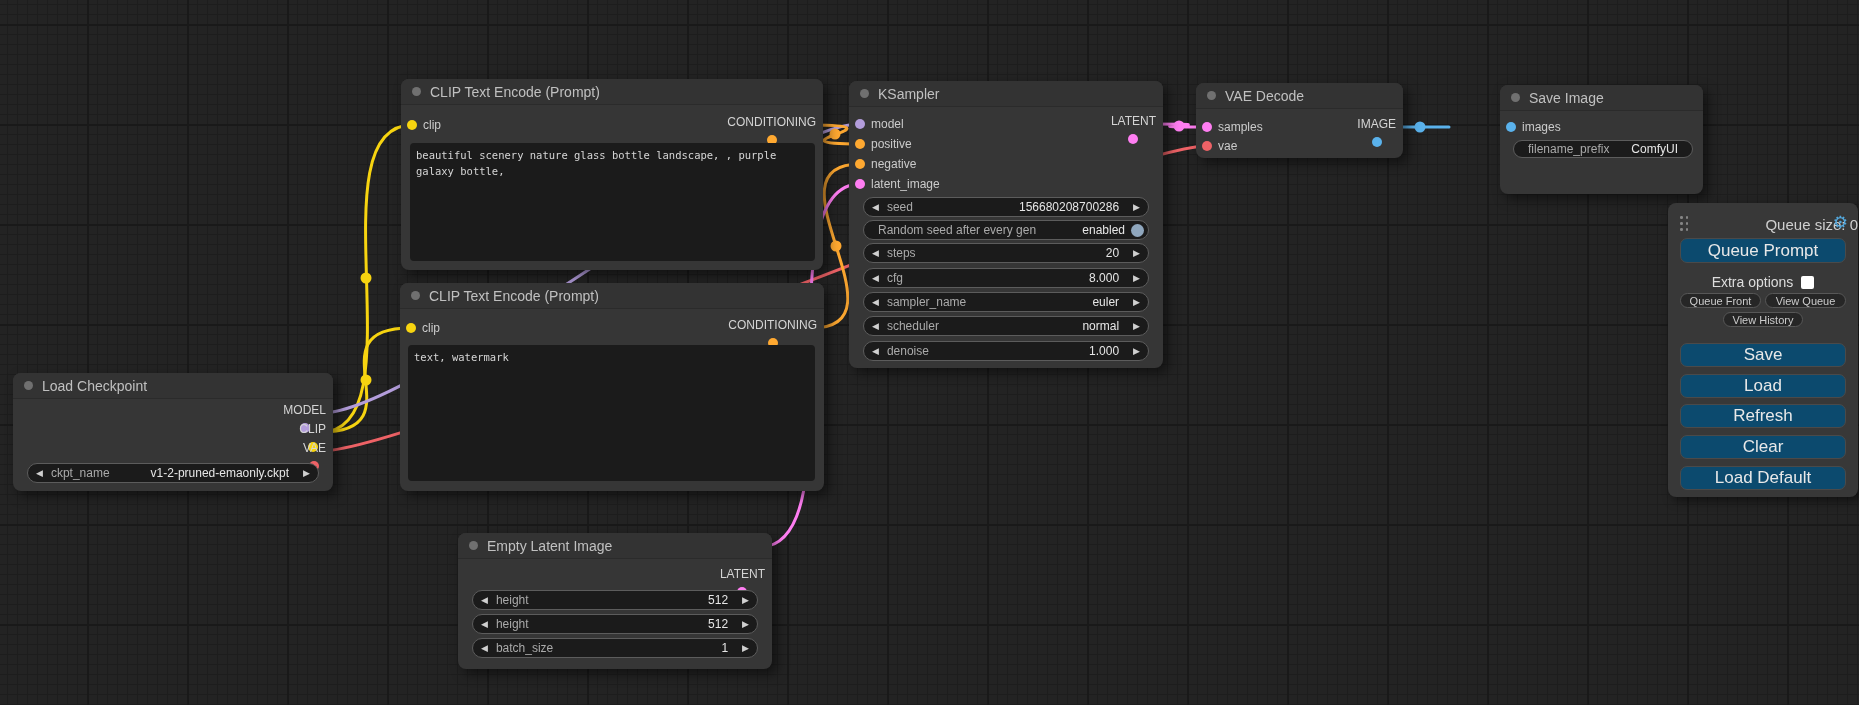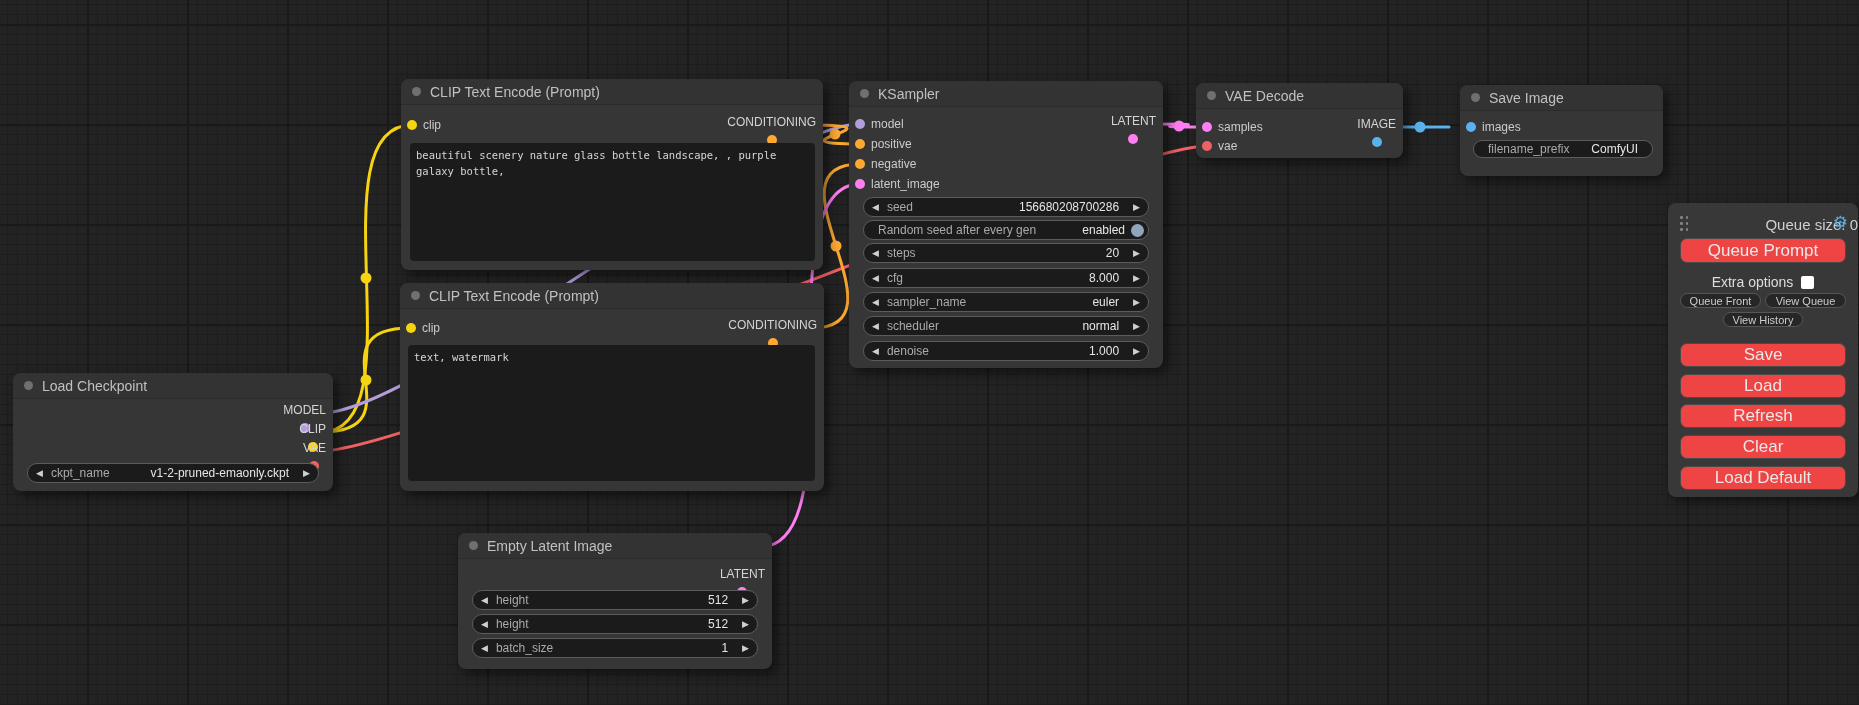--- a/index.html
+++ b/index.html
@@ -67,21 +67,21 @@
     position:absolute; left:1668px; top:203px; width:190px; height:294px; z-index:3;
     background:#383838; border-radius:8px; box-shadow:4px 4px 10px rgba(0,0,0,.5);
   }
   .qhandle { position:absolute; left:12px; top:13px; width:9px; height:16px;
     display:grid; grid-template-columns:1fr 1fr; grid-template-rows:1fr 1fr 1fr; gap:2px; }
   .qhandle i { width:2.5px; height:2.5px; border-radius:50%; background:#858585; }
   .qsize { position:absolute; left:0; right:0; top:13px; text-align:right; font-size:15px; color:#cfcfcf; }
   .qgear { position:absolute; right:10px; top:9px; font-size:17px; color:#53a8dd; cursor:pointer; }
   .qbtn {
     position:absolute; left:12px; right:12px; height:24px;
-    background:#ef4444; border:1px solid #4a4a4a; border-radius:7px;
+    background:#0c4a6e; border:1px solid #4a4a4a; border-radius:7px;
     color:#e8e8e8; font-size:17px; display:flex; align-items:center; justify-content:center;
     cursor:pointer; white-space:nowrap;
   }
   .qextra { position:absolute; left:0; right:0; top:71px; display:flex; align-items:center; justify-content:center; gap:8px; }
   .qextra .lbl { font-size:14px; color:#dddddd; }
   .qcheck { width:13px; height:13px; background:#ffffff; border-radius:2px; cursor:pointer; }
   .qsmallrow { position:absolute; left:12px; right:12px; top:90px; display:flex; gap:4px; }
   .qsmall {
     flex:1; height:15px; background:#262626; border:1px solid #575757; border-radius:9px;
     color:#cccccc; font-size:11px; display:flex; align-items:center; justify-content:center;
@@ -276,21 +276,21 @@
   <div class="port in" style="top:63px">
     <span class="pdot c-vae"></span>
     <span class="plabel">vae</span>
   </div>
   <div class="port out" style="top:44px">
     <span class="plabel">IMAGE</span>
     <span class="pdot c-image"></span>
   </div>
 </div>
 
-<div class="node" style="left:1460px;top:85px;width:203px;height:91px">
+<div class="node" style="left:1500px;top:85px;width:203px;height:109px">
   <div class="ntitle">
     <span class="ndot"></span>
     <span class="ntext">Save Image</span>
   </div>
   <div class="port in" style="top:42px">
     <span class="pdot c-image"></span>
     <span class="plabel">images</span>
   </div>
   <div class="widget plain" style="top:55px;left:13px;right:10px;height:18px">
     <span class="wname pad">filename_prefix</span>

